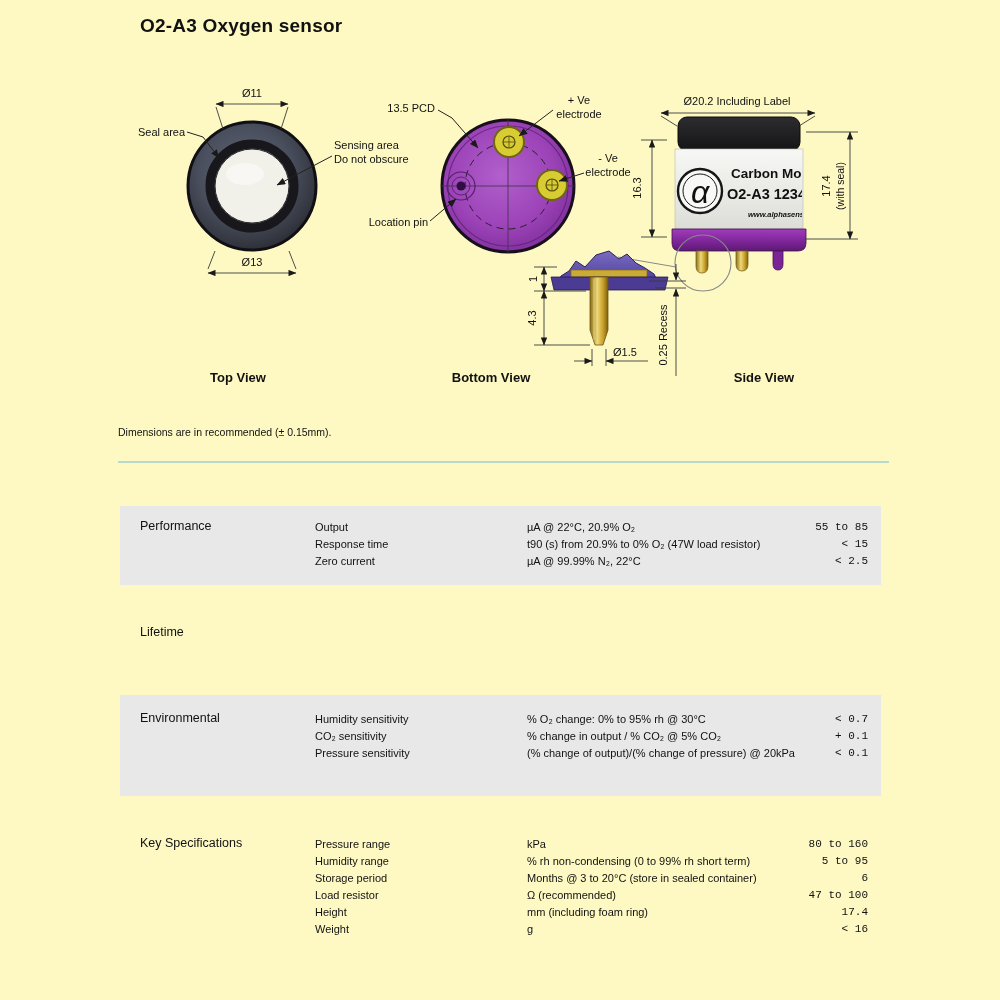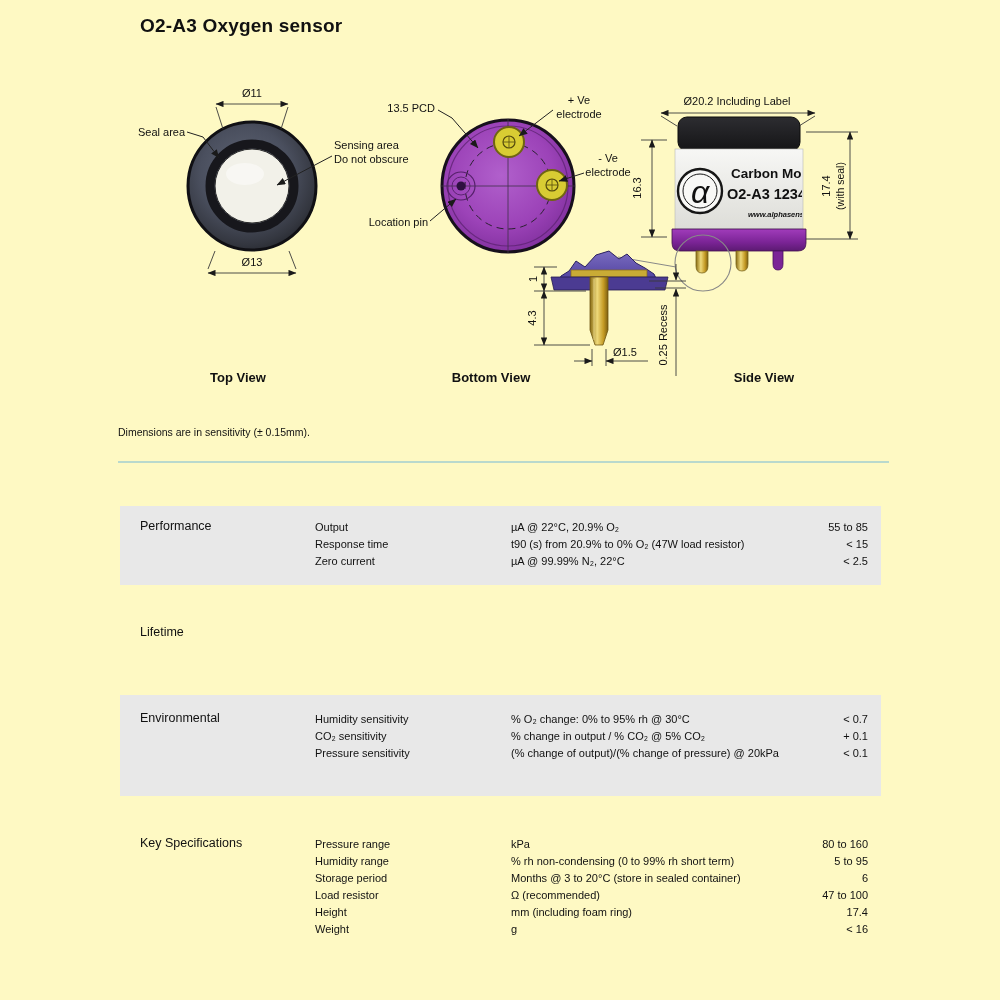--- a/index.html
+++ b/index.html
@@ -12,23 +12,23 @@
   svg text{font-family:"Liberation Sans","DejaVu Sans",sans-serif;fill:#111;}
   .dimtxt{font-size:11px;}
   .lbltxt{font-size:11px;}
   .cap{font-size:13px;font-weight:bold;}
   .dimline{stroke:#3a3a3a;stroke-width:.9;fill:none;}
   .leader{stroke:#222;stroke-width:1;fill:none;}
   .spec-section{position:absolute;left:120px;width:761px;box-sizing:border-box;}
   .spec-section.shaded{background:#e8e8e8;}
   .sec-cat{position:absolute;left:20px;font-size:12.5px;font-weight:normal;white-space:nowrap;}
   .rows{position:absolute;left:195px;right:13px;}
-  .spec-row{display:grid;grid-template-columns:188px 1fr auto;column-gap:8px;height:17px;
+  .spec-row{display:grid;grid-template-columns:188px 1fr auto;column-gap:24px;height:17px;
             font-size:11px;line-height:17px;white-space:nowrap;}
-  .spec-row .val{text-align:left;}
+  .spec-row .val{text-align:left;font-family:Liberation Mono, monospace;}
 </style>
 </head>
 <body>
 
 <div class="page">
 
   <div class="title">O2-A3 Oxygen sensor</div>
 
   <svg class="drawings" width="1000" height="345" viewBox="0 55 1000 345">
     <defs>
@@ -201,21 +201,21 @@
       <text class="dimtxt" x="613" y="351">Ø1.5</text>
 
       <line class="dimline" x1="649" y1="276" x2="686" y2="276"></line>
       <line class="dimline" x1="655" y1="283" x2="686" y2="283"></line>
       <line class="dimline" x1="676" y1="259" x2="676" y2="275" marker-end="url(#m)"></line>
       <line class="dimline" x1="676" y1="284" x2="676" y2="371" marker-start="url(#m)"></line>
       <text class="dimtxt" transform="translate(667,330) rotate(-90)" text-anchor="middle">0.25 Recess</text>
     </g>
   </svg>
 
-  <div class="note">Dimensions are in sensitivity (± 0.15mm).</div>
+  <div class="note">Dimensions are in recommended (± 0.15mm).</div>
   <div class="divider"></div>
 
   <div id="spec-root">
       <div class="spec-section shaded" style="top: 506px; height: 79px;">
         <div class="sec-cat" style="top: 13px;">Performance</div>
         <div class="rows" style="top: 13px;">
           <div class="spec-row">
             <span class="param">Output</span>
             <span class="desc">µA @ 22°C, 20.9% O₂</span>
             <span class="val">55 to 85</span>

